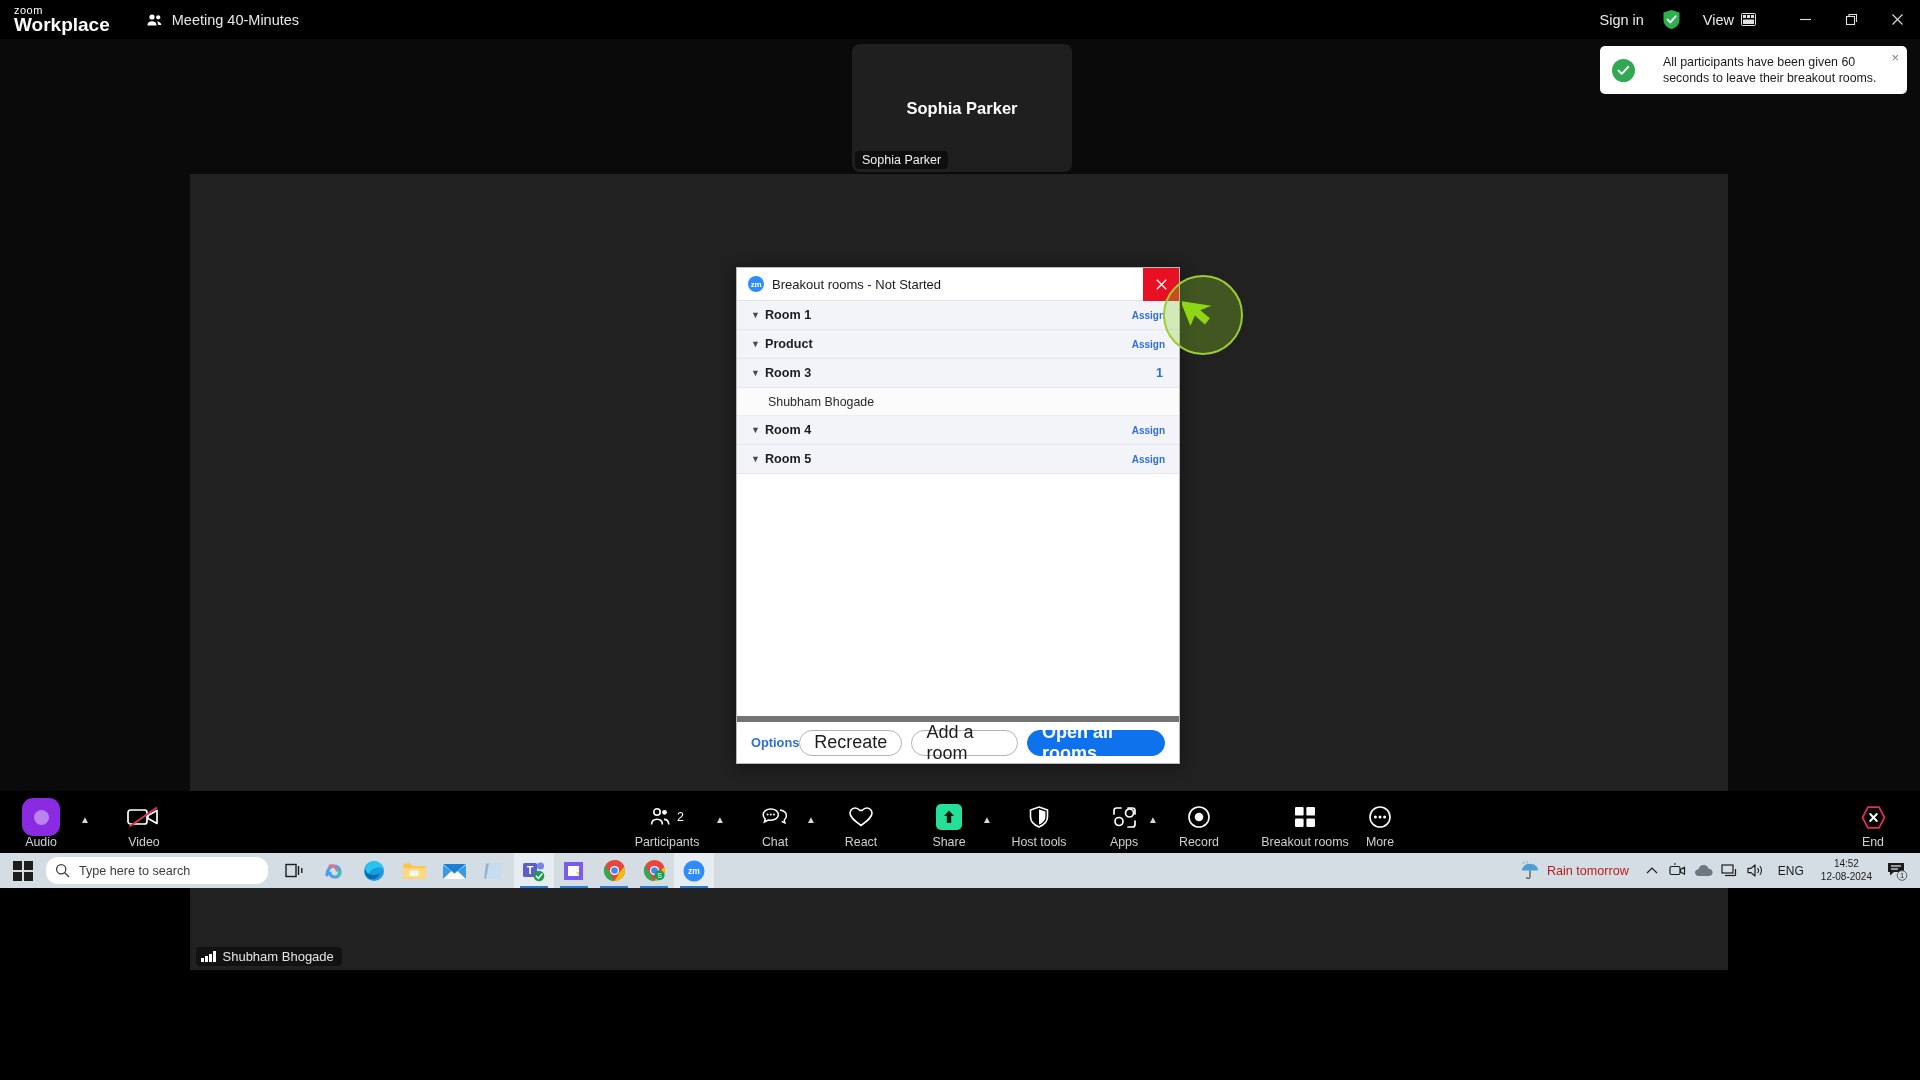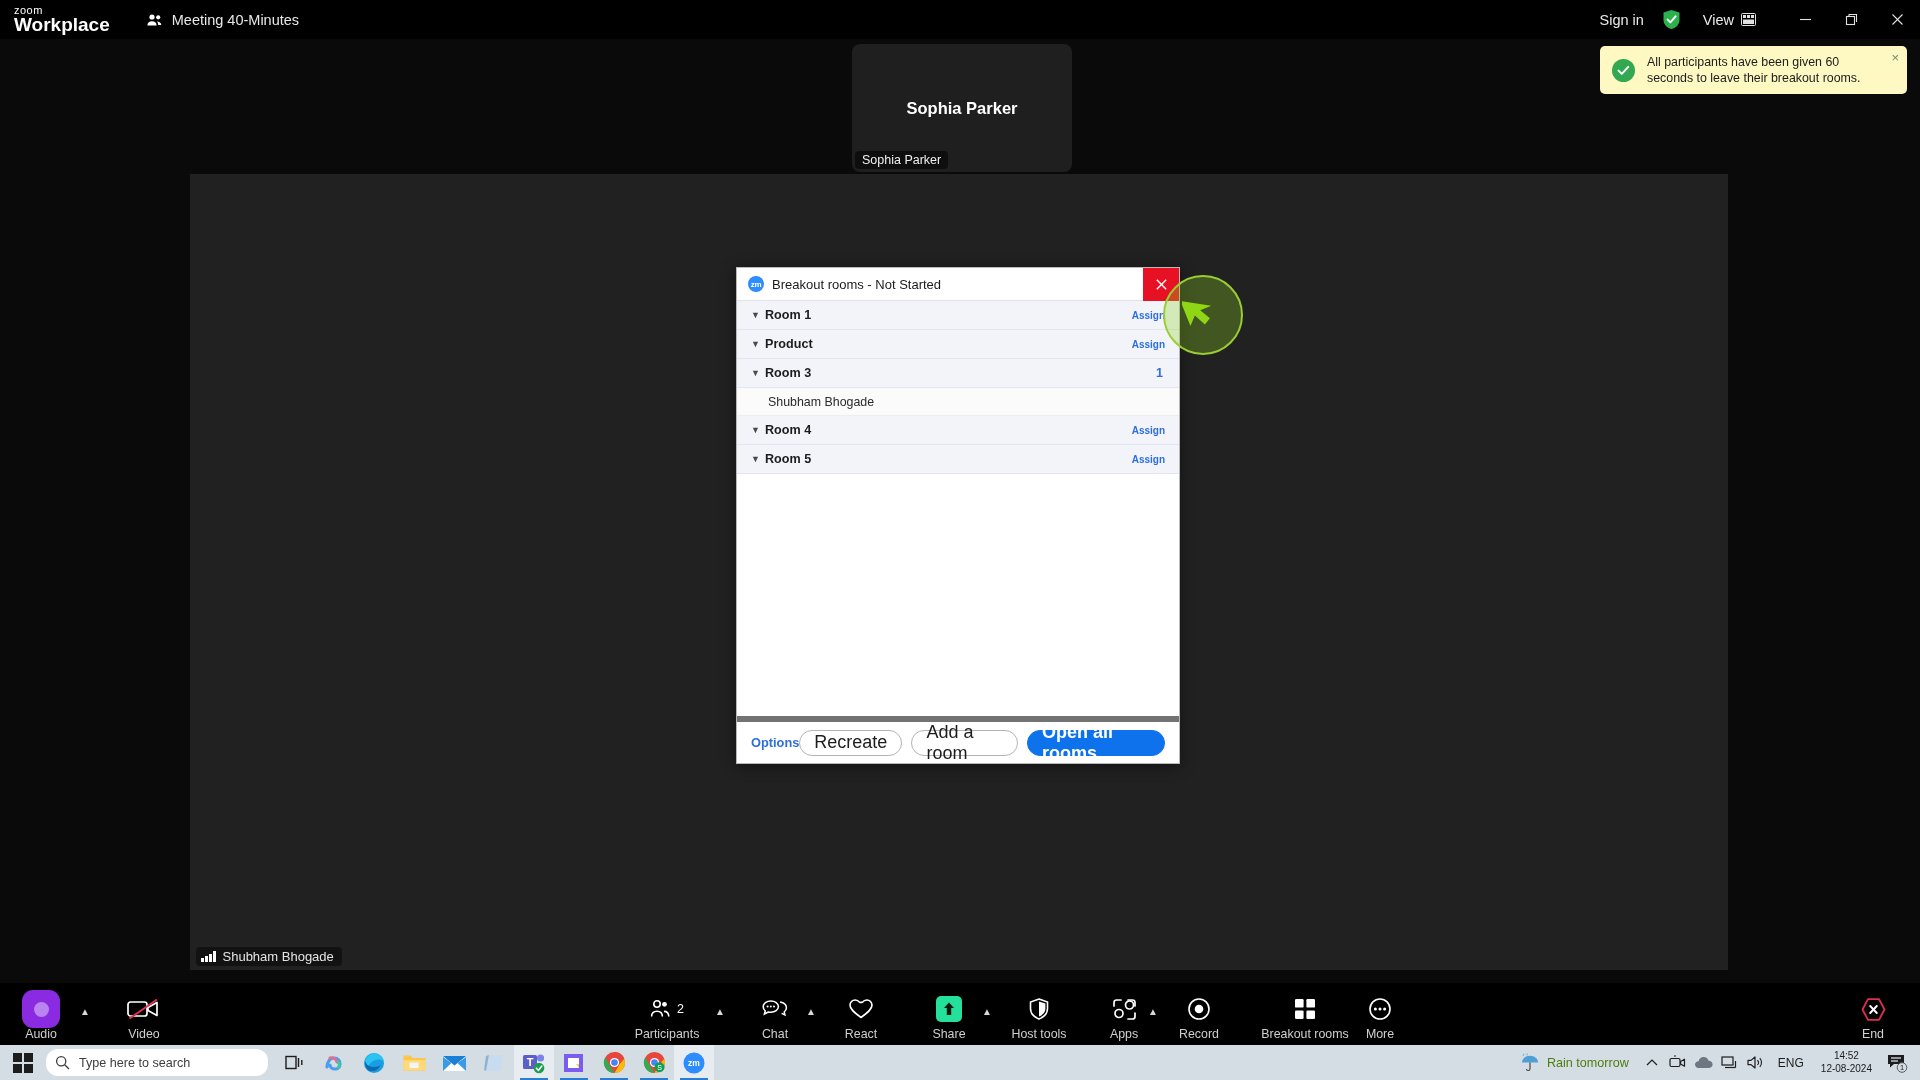--- a/index.html
+++ b/index.html
@@ -2,21 +2,21 @@
 <html><head>
 <meta charset="utf-8">
 <style>
   * { box-sizing: border-box; margin: 0; padding: 0; }
   html, body {
     width: 1920px; height: 1080px;
     background: #000;
     font-family: "Liberation Sans", sans-serif;
     overflow: hidden;
   }
-  #app { position: relative; width: 1920px; height: 1080px; background: #0a0a0a; }
+  #app { position: relative; width: 1920px; height: 888px; background: #0a0a0a; }
 
   
   .titlebar {
     position: absolute; left: 0; top: 0; width: 1920px; height: 39px;
     background: #000; display: flex; align-items: center;
   }
   .zoom-logo { margin-left: 14px; line-height: 1; color: #fff; }
   .zoom-logo .zl1 { font-size: 11px; letter-spacing: .5px; display: block; }
   .zoom-logo .zl2 { font-size: 19px; font-weight: bold; display: block; margin-top: -1px; }
   .meeting-chip { display: flex; align-items: center; gap: 8px; margin-left: 36px; }
@@ -24,22 +24,22 @@
   .tb-right { margin-left: auto; display: flex; align-items: center; height: 39px; }
   .tb-right .sign-in { color: #e9e9e9; font-size: 14.5px; padding: 0 10px; cursor: pointer; }
   .shield-ok { width: 19px; height: 21px; margin: 0 14px 0 8px; position: relative; }
   .view-btn { display: flex; align-items: center; gap: 7px; color: #e9e9e9; font-size: 14.5px; padding: 0 8px; margin-right: 18px; cursor: pointer; }
   .win-btn { width: 46px; height: 39px; display: flex; align-items: center; justify-content: center; cursor: pointer; }
   .win-glyph { stroke: #e0e0e0; stroke-width: 1.1; fill: none; }
 
   
   .toast {
     position: absolute; right: 13px; top: 46px; width: 307px; height: 48px;
-    background: #fef9c3; border-radius: 5px;
-    display: flex; align-items: center; padding: 0 12px;
+    background: #ffffff; border-radius: 5px;
+    display: flex; align-items: center; padding: 0 12px; gap: 16px;
   }
   .toast-check {
     width: 23px; height: 23px; border-radius: 50%; background: #32a852;
     display: flex; align-items: center; justify-content: center; flex: 0 0 auto;
   }
   .toast-text { margin-left: 12px; font-size: 12.4px; color: #1c1c1c; line-height: 1.33; max-width: 215px; }
   .toast-close { position: absolute; top: 5px; right: 8px; color: #6d8a6d; font-size: 13px; cursor: pointer; line-height: 1; }
 
   
   .tile {
@@ -110,21 +110,21 @@
   .start { width: 46px; height: 35px; display: flex; align-items: center; justify-content: center; cursor: pointer; }
   .win-sq { display: grid; grid-template-columns: 9px 9px; grid-template-rows: 9px 9px; gap: 2px; }
   .win-sq i { background: #1d1d1d; display: block; }
   .tb-search { width: 222px; height: 27px; background: #fff; border-radius: 12px; display: flex; align-items: center; padding-left: 9px; cursor: text; }
   .tb-search span { font-size: 12.6px; color: #3d3d3d; margin-left: 9px; }
   .tb-ico { width: 40px; height: 35px; display: flex; align-items: center; justify-content: center; cursor: pointer; position: relative; }
   .tb-ico.active { background: rgba(255,255,255,.45); }
   .tb-ico .underline { position: absolute; bottom: 0; left: 6px; right: 6px; height: 2px; background: #2a7dd1; }
   .tray { margin-left: auto; display: flex; align-items: center; height: 35px; padding-right: 6px; }
   .weather { display: flex; align-items: center; gap: 7px; padding: 0 10px; cursor: pointer; }
-  .weather span { font-size: 12.6px; color: #4d7c0f; }
+  .weather span { font-size: 12.6px; color: #b91c1c; }
   .tray-ico { width: 26px; height: 35px; display: flex; align-items: center; justify-content: center; cursor: pointer; }
   .lang { font-size: 12px; color: #1c1c1c; padding: 0 9px; cursor: pointer; }
   .clock { text-align: center; line-height: 1.22; padding: 0 8px; cursor: pointer; }
   .clock div { font-size: 10px; color: #1c1c1c; }
   .notif { width: 34px; height: 35px; display: flex; align-items: center; justify-content: center; cursor: pointer; position: relative; }
 </style>
 </head>
 <body>
 
 <div id="app">

